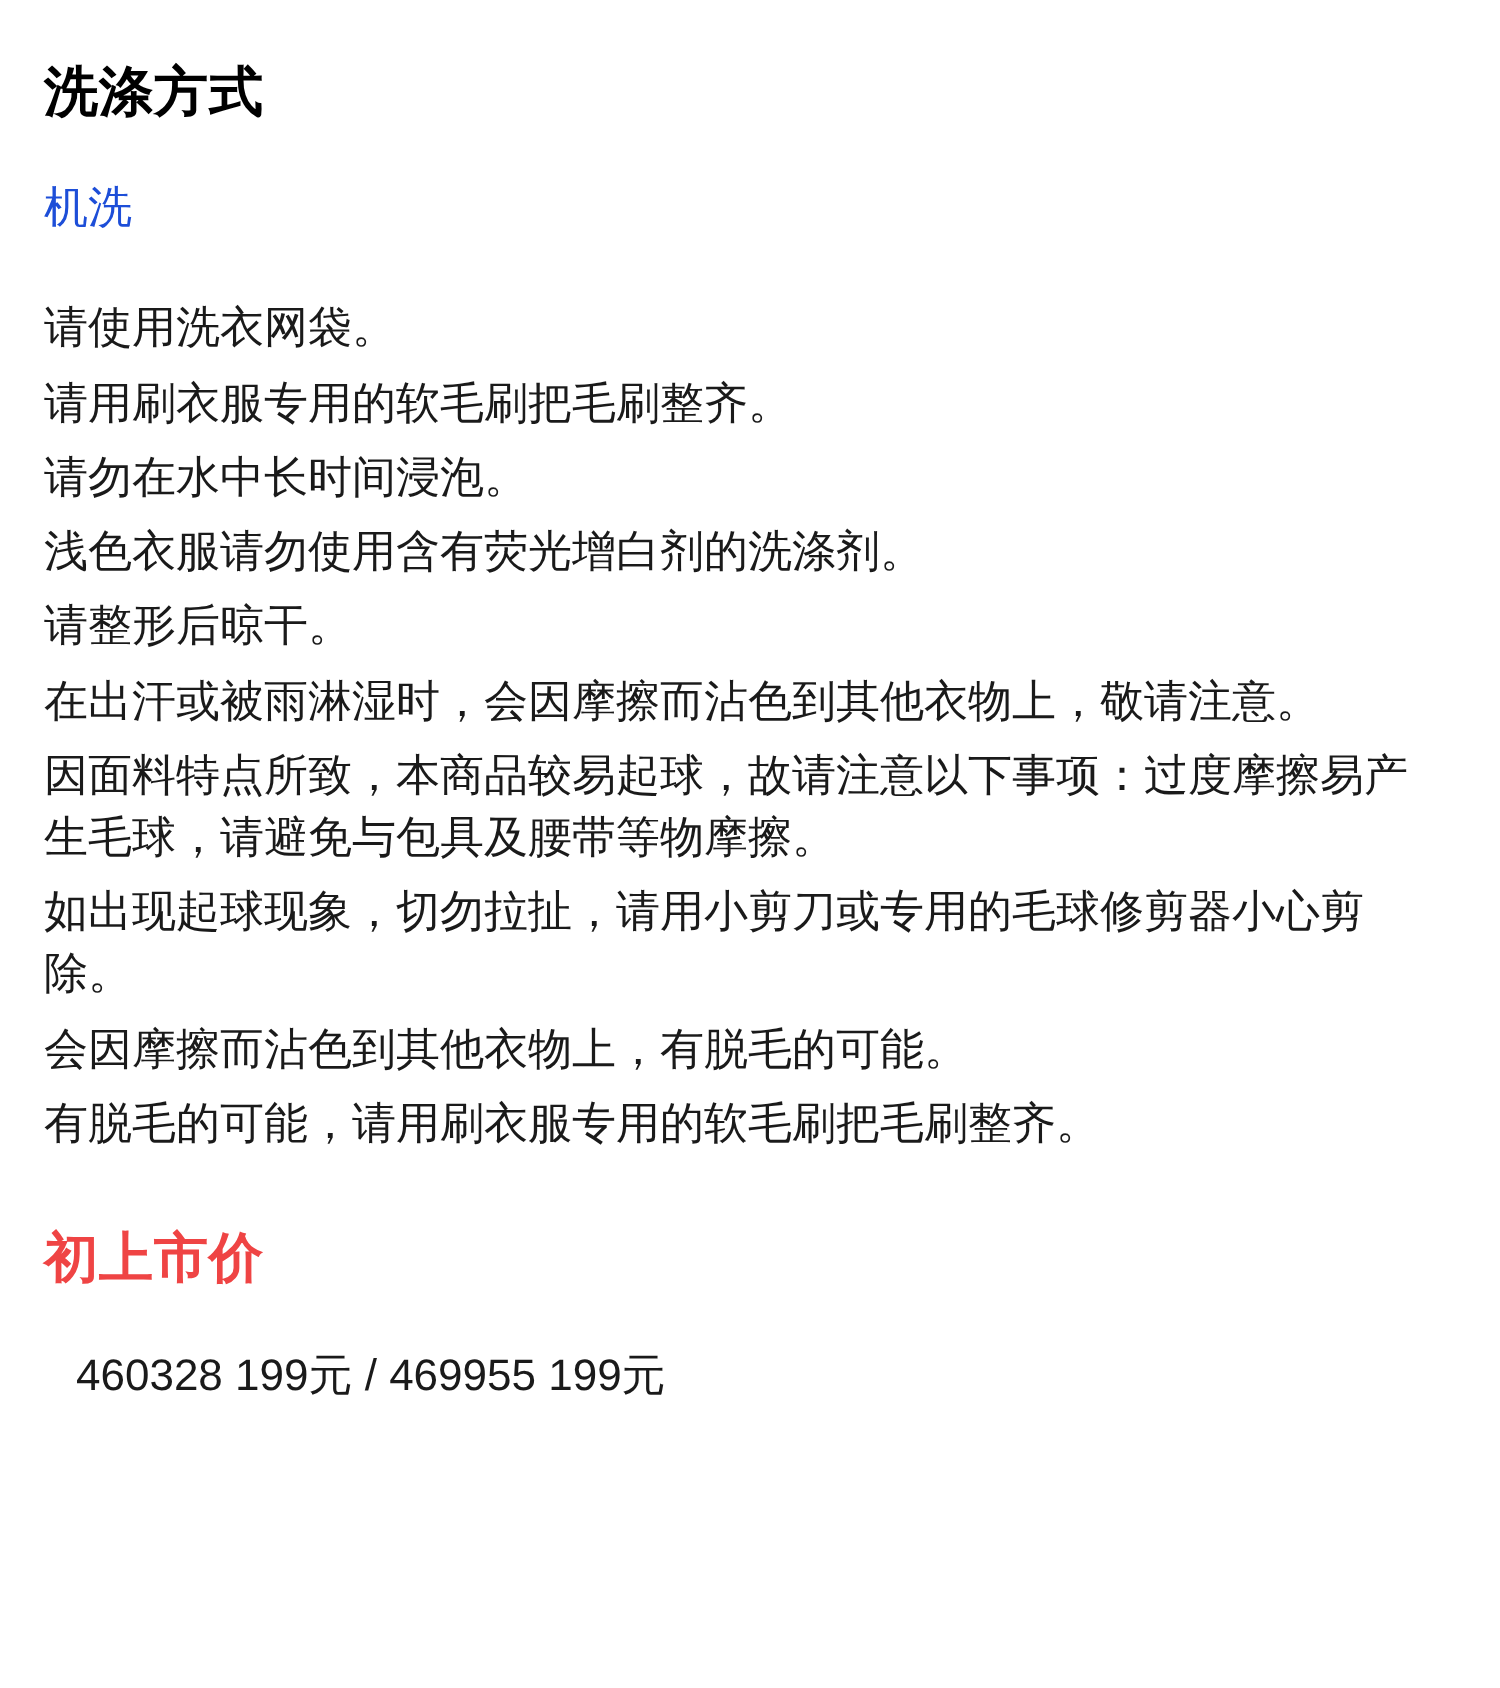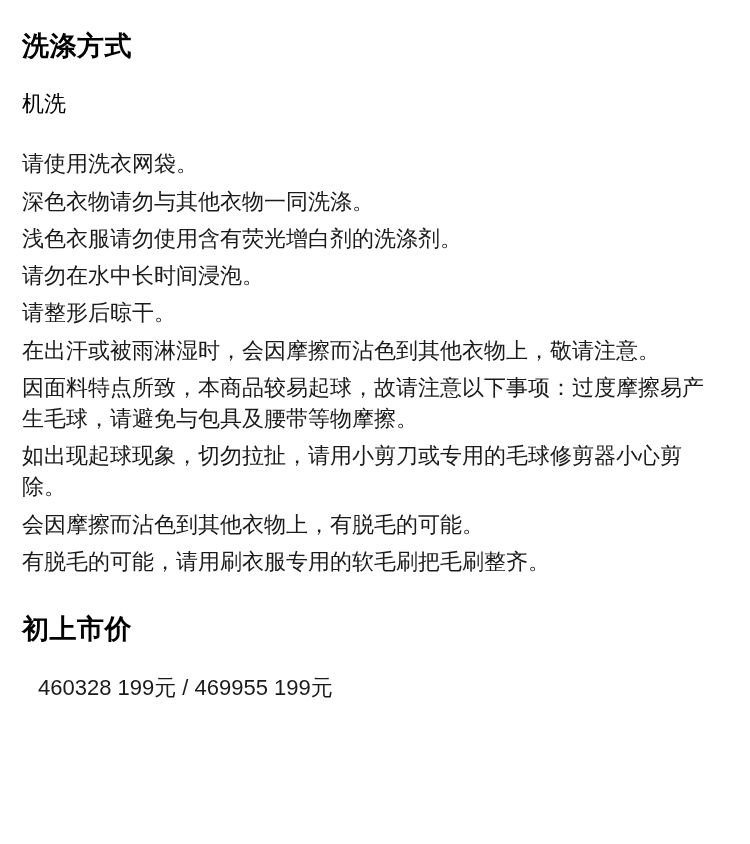--- a/index.html
+++ b/index.html
@@ -25,40 +25,40 @@
     font-size: 27px;
     font-weight: bold;
     line-height: 1.25;
     color: #000000;
     margin: 0 0 26px 0;
     letter-spacing: 0.5px;
   }
   .subhead {
     font-size: 22px;
     font-weight: normal;
-    color: #000000;
+    color: #1d4ed8;
     margin: 0 0 30px 0;
     line-height: 1.3;
   }
   .care-list {
     margin: 0;
     padding: 0;
     list-style: none;
   }
   .care-list li {
     font-size: 22px;
     line-height: 1.42;
     color: #1a1a1a;
     margin: 0 16px 6px 0;
     text-align: left;
   }
   .price-title {
     font-size: 27px;
     font-weight: bold;
-    color: #000000;
+    color: #ef4444;
     margin: 34px 0 26px 0;
     letter-spacing: 0.5px;
   }
   .price-line {
     font-size: 22px;
     color: #1a1a1a;
     line-height: 1.35;
     margin: 16px;
   }
 </style>
@@ -66,23 +66,23 @@
 <body>
 
 <div class="page">
 
   <h1 class="section-title">洗涤方式</h1>
 
   <p class="subhead">机洗</p>
 
   <ul class="care-list">
     <li>请使用洗衣网袋。</li>
-    <li>深色衣物请勿与其他衣物一同洗涤。</li>
+    <li>请用刷衣服专用的软毛刷把毛刷整齐。</li>
+    <li>请勿在水中长时间浸泡。</li>
     <li>浅色衣服请勿使用含有荧光增白剂的洗涤剂。</li>
-    <li>请勿在水中长时间浸泡。</li>
     <li>请整形后晾干。</li>
     <li>在出汗或被雨淋湿时，会因摩擦而沾色到其他衣物上，敬请注意。</li>
     <li>因面料特点所致，本商品较易起球，故请注意以下事项：过度摩擦易产生毛球，请避免与包具及腰带等物摩擦。</li>
     <li>如出现起球现象，切勿拉扯，请用小剪刀或专用的毛球修剪器小心剪除。</li>
     <li>会因摩擦而沾色到其他衣物上，有脱毛的可能。</li>
     <li>有脱毛的可能，请用刷衣服专用的软毛刷把毛刷整齐。</li>
   </ul>
 
   <h2 class="price-title">初上市价</h2>
 

